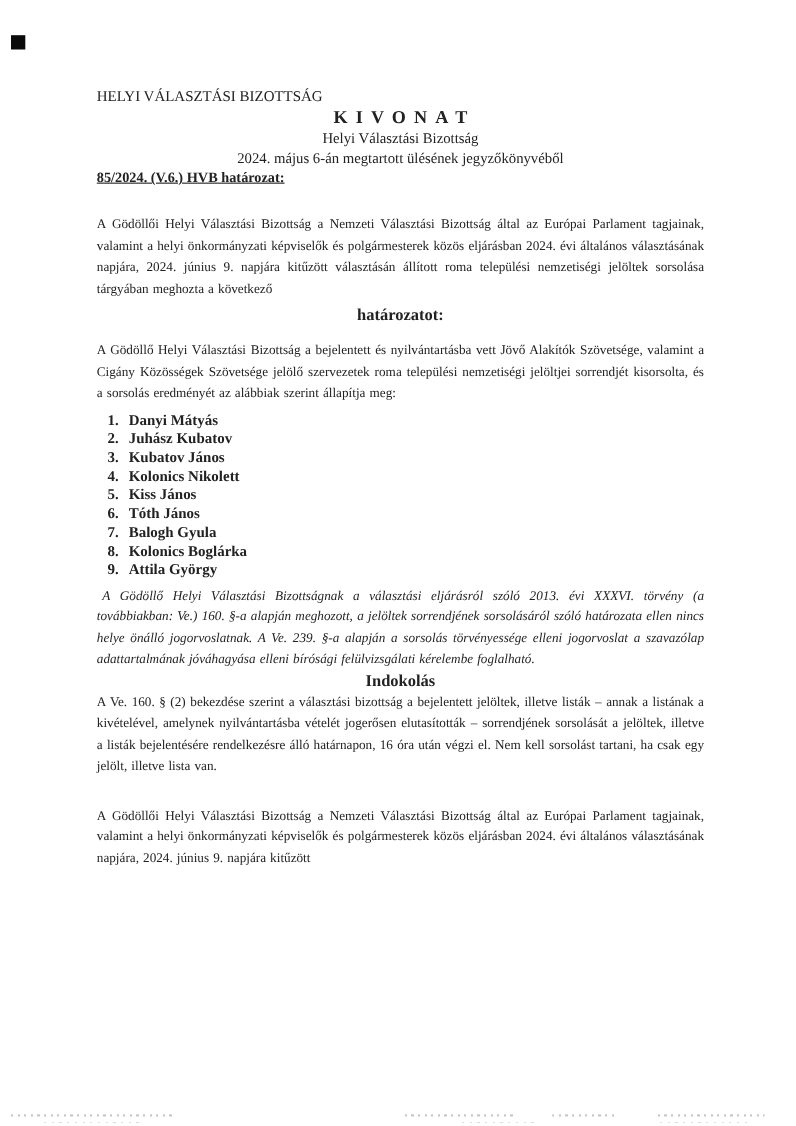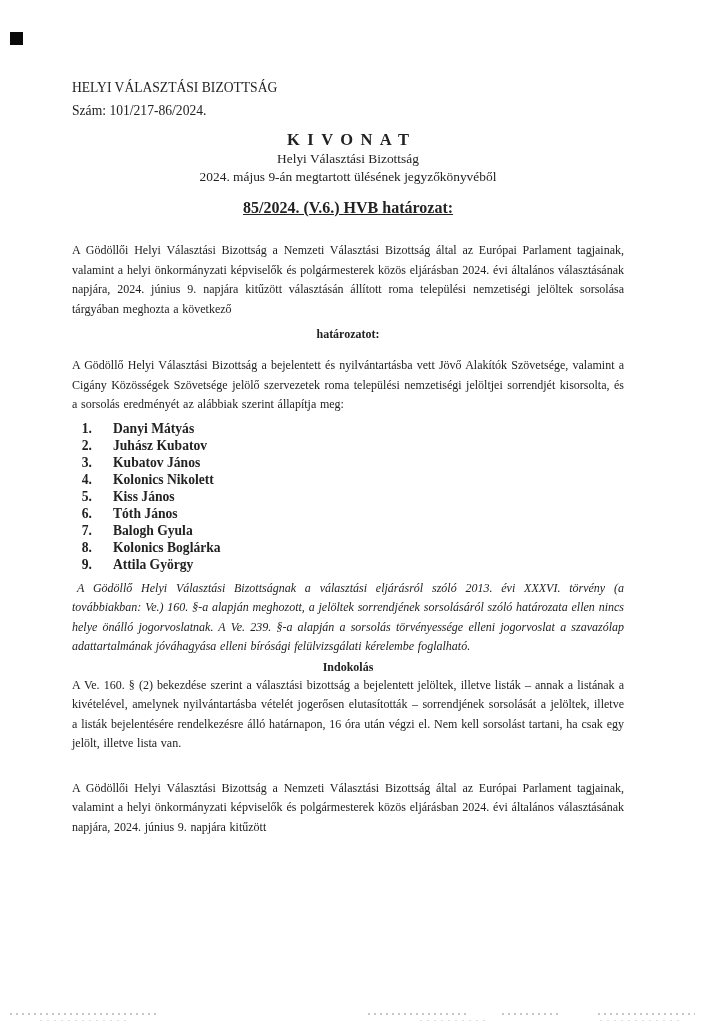--- a/index.html
+++ b/index.html
@@ -20,86 +20,83 @@
   .corner-mark {
     position: absolute;
     left: 10px;
     top: 32px;
     width: 13px;
     height: 13px;
     background: #0a0a0a;
   }
   .content {
     position: absolute;
-    left: 72px;
+    left: 88px;
     top: 0;
     width: 552px;
   }
   .org-block {
     margin-top: 78px;
     font-size: 13.6px;
     line-height: 19px;
   }
   .org-line { white-space: nowrap; }
   .doc-number { margin-top: 4px; }
 
   .title-block {
-    margin-top: 10px;
     text-align: center;
   }
   .kivonat {
     font-weight: bold;
     font-size: 16.5px;
     line-height: 20px;
     letter-spacing: 0.45em;
     margin-right: -0.45em;
   }
   .subtitle {
     font-size: 13.4px;
     line-height: 17.5px;
   }
   .decision-ref {
-    margin-top: 14px;
-    text-align: center;
-    font-weight: bold;
-    font-size: 16px;
+    font-weight: bold;
+    font-size: 13px;
     line-height: 18px;
     text-decoration: underline;
   }
 
   .para {
     font-size: 12px;
     line-height: 19.5px;
     text-align: justify;
     word-spacing: 0.06em;
   }
   .p1 { margin-top: 24px; }
   .center-head {
     text-align: center;
     font-weight: bold;
-    font-size: 12px;
+    font-size: 15px;
     line-height: 18px;
   }
   .h-hatarozat { margin-top: 6px; }
   .p2 { margin-top: 13px; }
 
   .candidate-list {
     margin-top: 5px;
     font-size: 13.6px;
     line-height: 17px;
     font-weight: bold;
     margin-left: -8px;
   }
   .candidate-item { display: flex; }
   .candidate-number {
     width: 28px;
     text-align: right;
     flex: none;
   }
-  .candidate-name { margin-left: 21px; }
+  .candidate-name { margin-left: 9px; }
 
   .p3 { margin-top: 6px; text-indent: 5px; font-style: italic; }
   .h-indokolas { margin-top: 1px; }
   .p4 { margin-top: 0; }
   .p5 { margin-top: 25px; }
 
   .noise { position: absolute; opacity: 0.55; }
   .noise-a {
     height: 2px;
     background: repeating-linear-gradient(90deg, #9a9a9a 0 2px, transparent 2px 6px);
@@ -120,27 +117,26 @@
 <body>
 
 <div class="page">
 
   <div class="corner-mark"></div>
 
   <div class="content">
 
     <div class="org-block">
       <div class="org-line">HELYI VÁLASZTÁSI BIZOTTSÁG</div>
-      <div class="org-line doc-number">Szám: 101/217-86/2024.</div>
     </div>
 
     <div class="title-block">
       <div class="kivonat">KIVONAT</div>
       <div class="subtitle">Helyi Választási Bizottság</div>
-      <div class="subtitle">2024. május 9-án megtartott ülésének jegyzőkönyvéből</div>
+      <div class="subtitle">2024. május 6-án megtartott ülésének jegyzőkönyvéből</div>
     </div>
 
     <div class="decision-ref">85/2024. (V.6.) HVB határozat:</div>
 
     <div class="para p1">A Gödöllői Helyi Választási Bizottság a Nemzeti Választási Bizottság által az Európai Parlament tagjainak, valamint a helyi önkormányzati képviselők és polgármesterek közös eljárásban 2024. évi általános választásának napjára, 2024. június 9. napjára kitűzött választásán állított roma települési nemzetiségi jelöltek sorsolása tárgyában meghozta a következő</div>
 
     <div class="center-head h-hatarozat">határozatot:</div>
 
     <div class="para p2">A Gödöllő Helyi Választási Bizottság a bejelentett és nyilvántartásba vett Jövő Alakítók Szövetsége, valamint a Cigány Közösségek Szövetsége jelölő szervezetek roma települési nemzetiségi jelöltjei sorrendjét kisorsolta, és a sorsolás eredményét az alábbiak szerint állapítja meg:</div>
 

